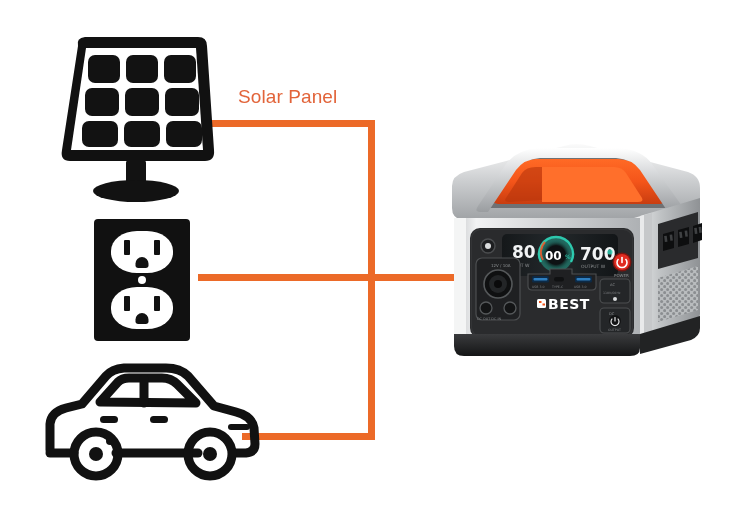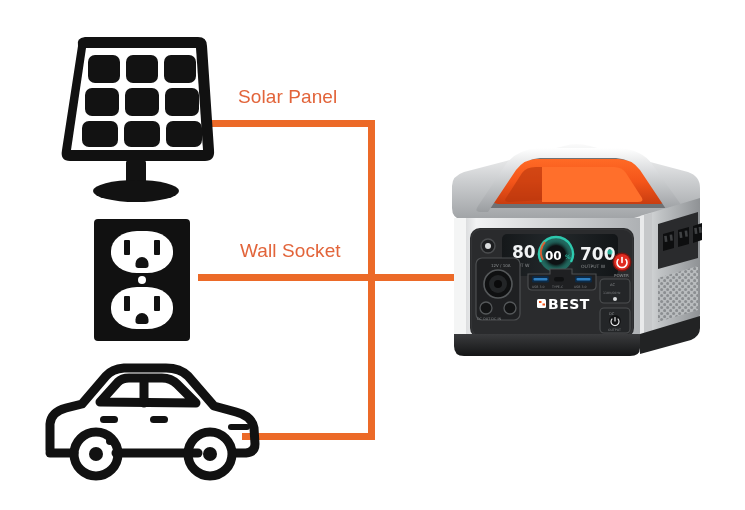--- a/index.html
+++ b/index.html
@@ -61,21 +61,20 @@
 
   <div class="wire wire-h" style="left:178px;top:120px;width:181px;"></div>
 
   <div class="wire wire-h" style="left:182px;top:274px;width:177px;"></div>
 
   <div class="wire wire-h" style="left:352px;top:274px;width:96px;"></div>
 
   <div class="wire wire-h" style="left:226px;top:433px;width:133px;"></div>
 
   <div class="wire-label nosel" style="left:222px;top:86px;">Solar Panel</div>
-  <div class="wire-label nosel" style="left:224px;top:240px;">Wall Socket</div>
 
   <div id="solar">
     <svg width="160" height="175" viewBox="0 0 160 175" xmlns="http://www.w3.org/2000/svg">
 
       <path d="M28 18 Q26 10 35 9 L148 9 Q157 9 157 18 L164 122 Q165 133 155 133 L20 133 Q10 133 12 122 Z" transform="translate(-6,0)" fill="#111111"></path>
       <path d="M36 20 L146 20 L153 122 L21 122 Z" transform="translate(-6,0)" fill="#ffffff"></path>
 
       <rect x="32" y="27" width="32" height="28" rx="7" fill="#121212"></rect>
       <rect x="70" y="27" width="32" height="28" rx="7" fill="#121212"></rect>
       <rect x="108" y="27" width="32" height="28" rx="7" fill="#121212"></rect>

